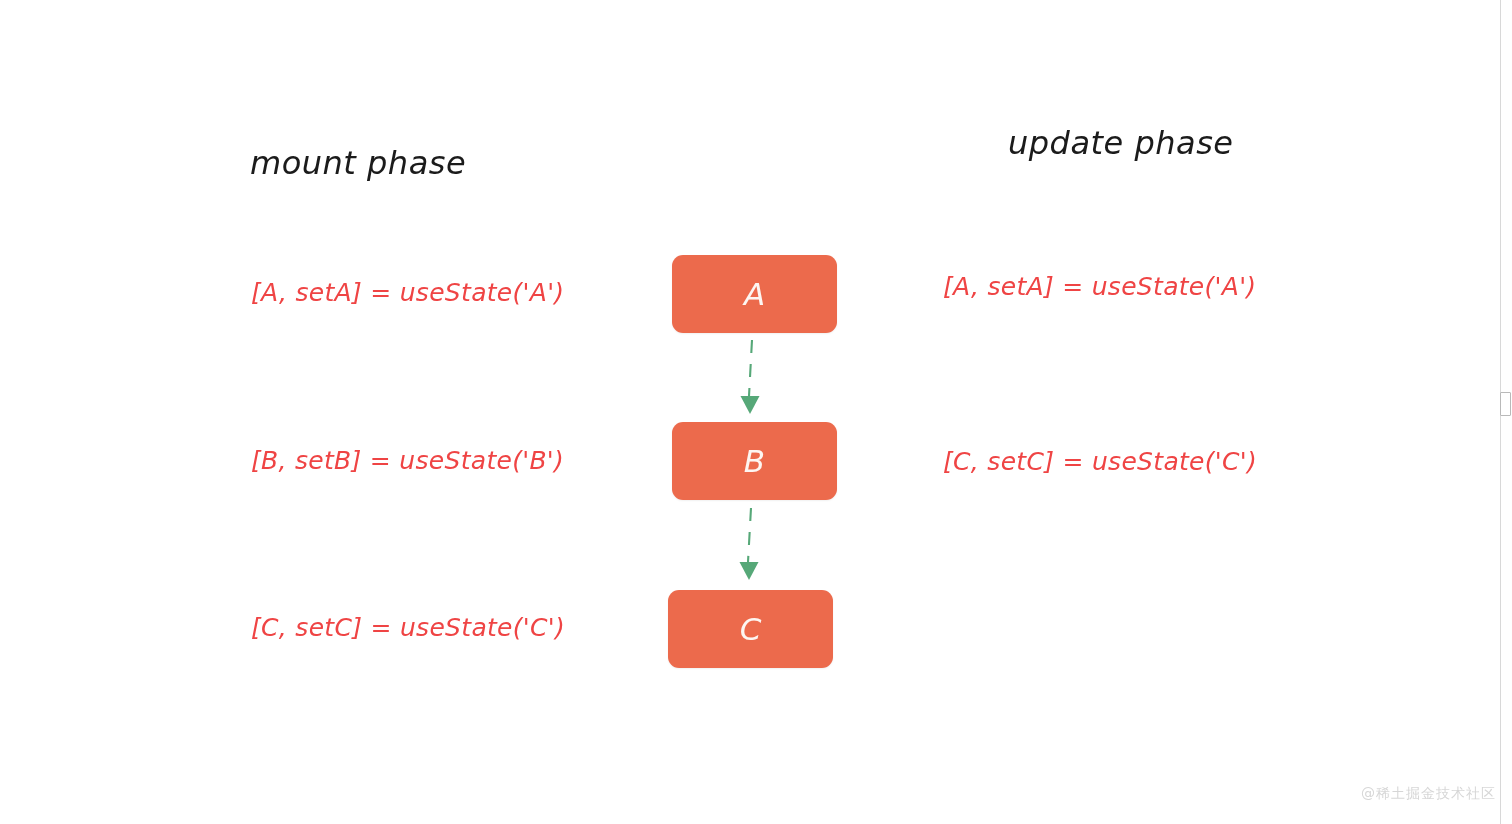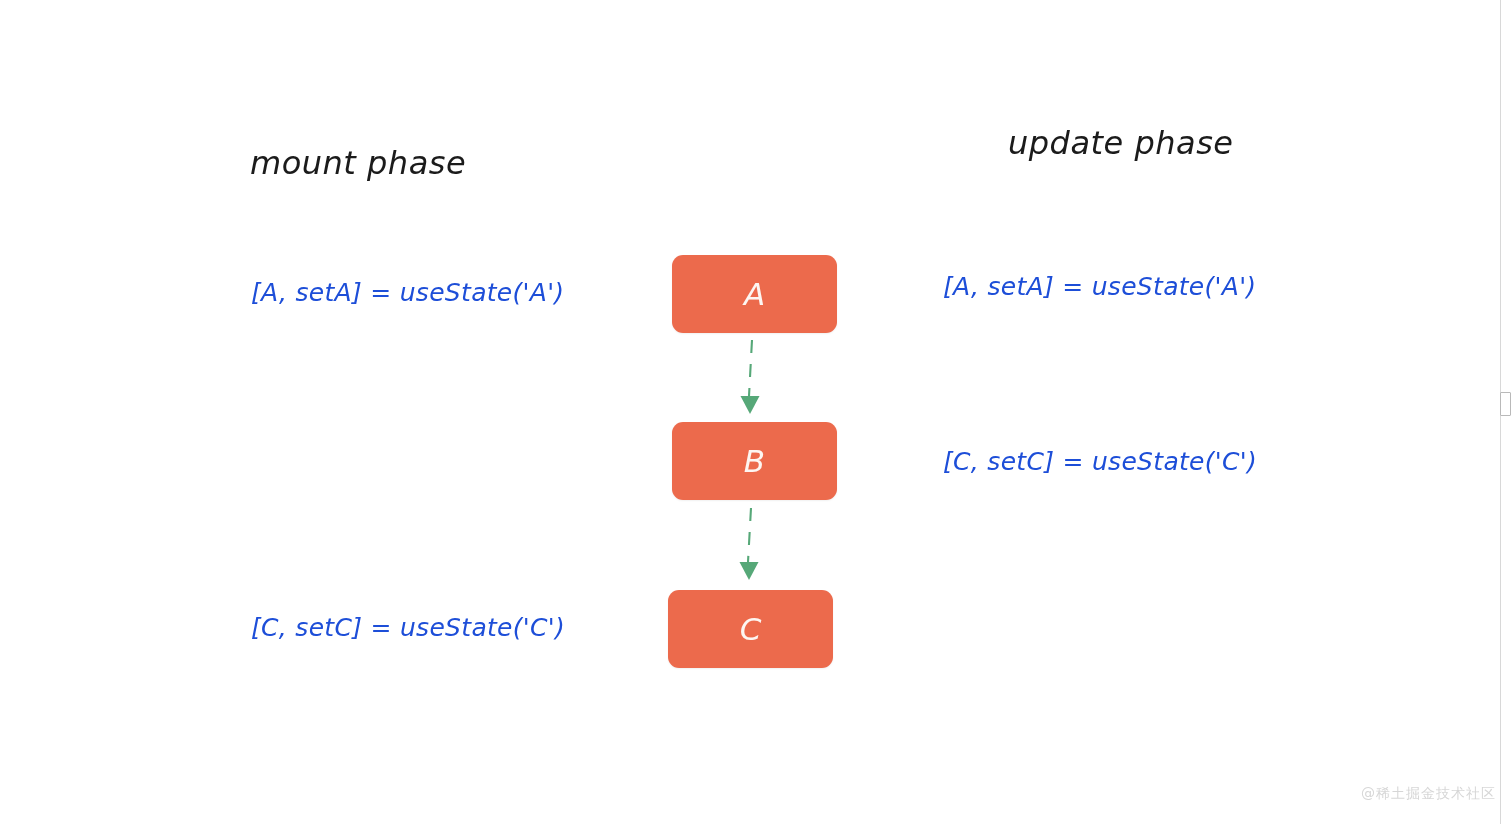--- a/index.html
+++ b/index.html
@@ -37,21 +37,21 @@
   #title-update { left: 1008px; top: 124px; }
 
   
   .expr {
     position: absolute;
     font-family: "DejaVu Sans", sans-serif;
     font-size: 25px;
     font-style: italic;
     font-weight: 400;
     letter-spacing: 0.3px;
-    color: #1d4ed8;
+    color: #ef4444;
     white-space: nowrap;
   }
   .expr-left  { left: 251px; }
   .expr-right { left: 943px; }
 
   #expr-left-0  { top: 278px; }
   #expr-left-1  { top: 446px; }
   #expr-left-2  { top: 613px; }
   #expr-right-0 { top: 272px; }
   #expr-right-1 { top: 447px; }
@@ -130,20 +130,21 @@
 <body>
 
 <div id="canvas">
 
   <div class="phase-title" id="title-mount">mount phase</div>
 
   <div class="phase-title" id="title-update">update phase</div>
 
   <div class="expr expr-left" id="expr-left-0">[A, setA] = useState('A')</div>
 
+  <div class="expr expr-left" id="expr-left-1">[B, setB] = useState('B')</div>
 
   <div class="expr expr-left" id="expr-left-2">[C, setC] = useState('C')</div>
 
   <div class="expr expr-right" id="expr-right-0">[A, setA] = useState('A')</div>
 
   <div class="expr expr-right" id="expr-right-1">[C, setC] = useState('C')</div>
 
   <svg id="arrow-layer" viewBox="0 0 1512 824" xmlns="http://www.w3.org/2000/svg">
     <defs>
       <marker id="arrowhead" viewBox="0 0 12 12" refX="5.5" refY="10" markerWidth="11" markerHeight="11" orient="auto-start-reverse">

